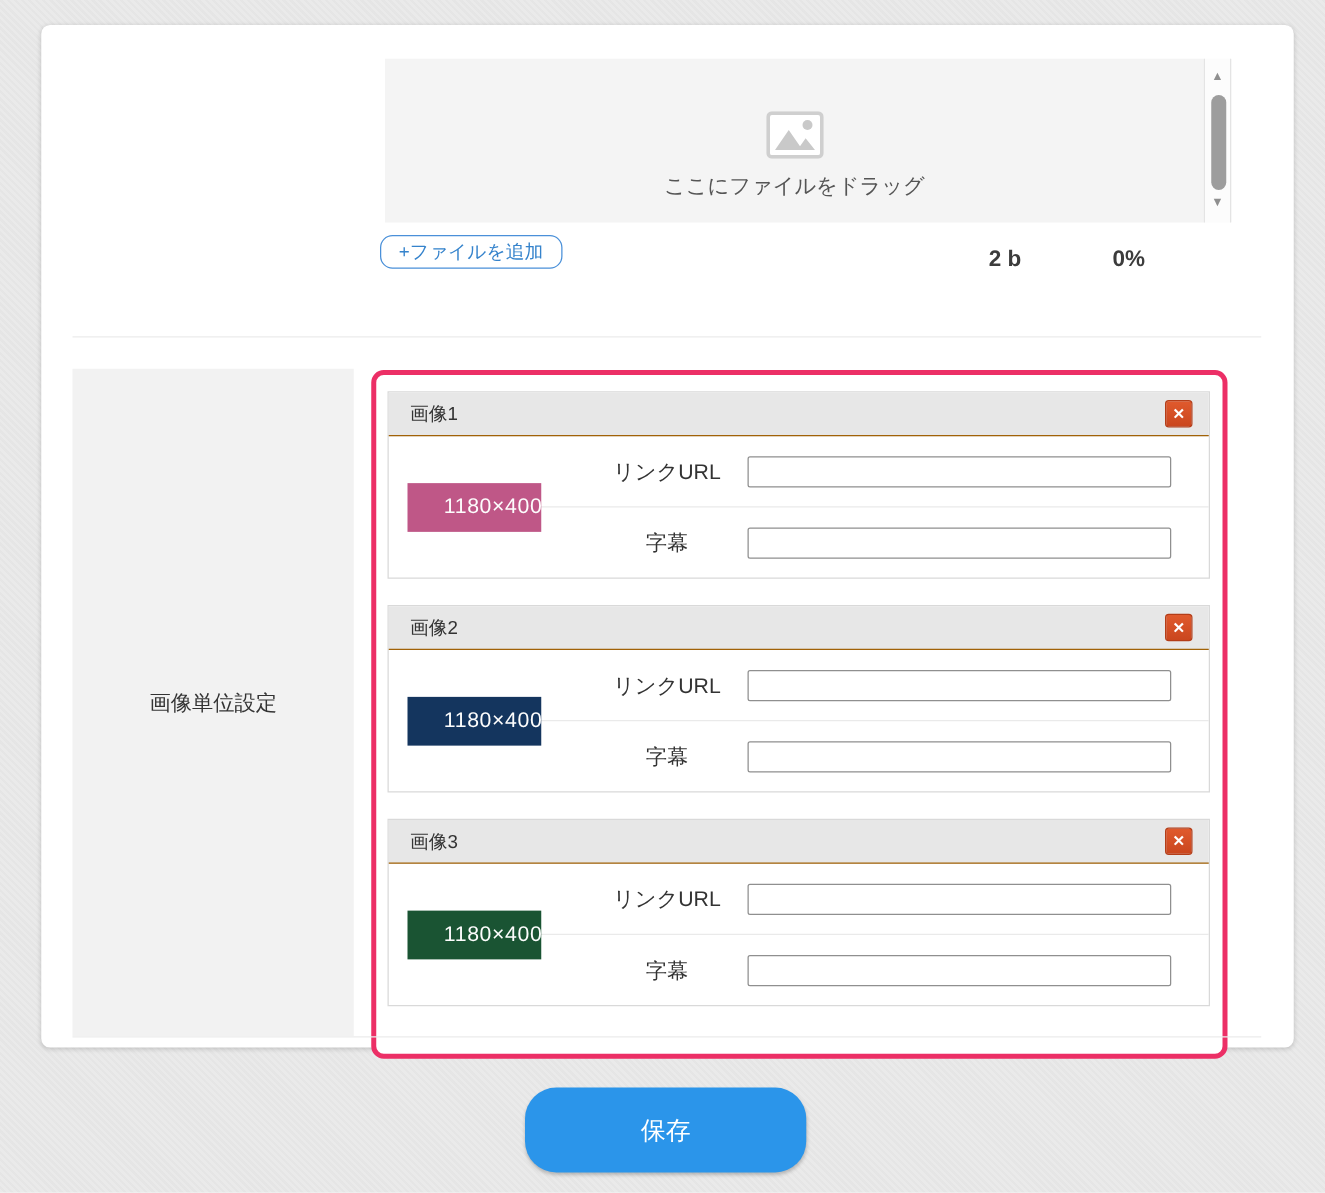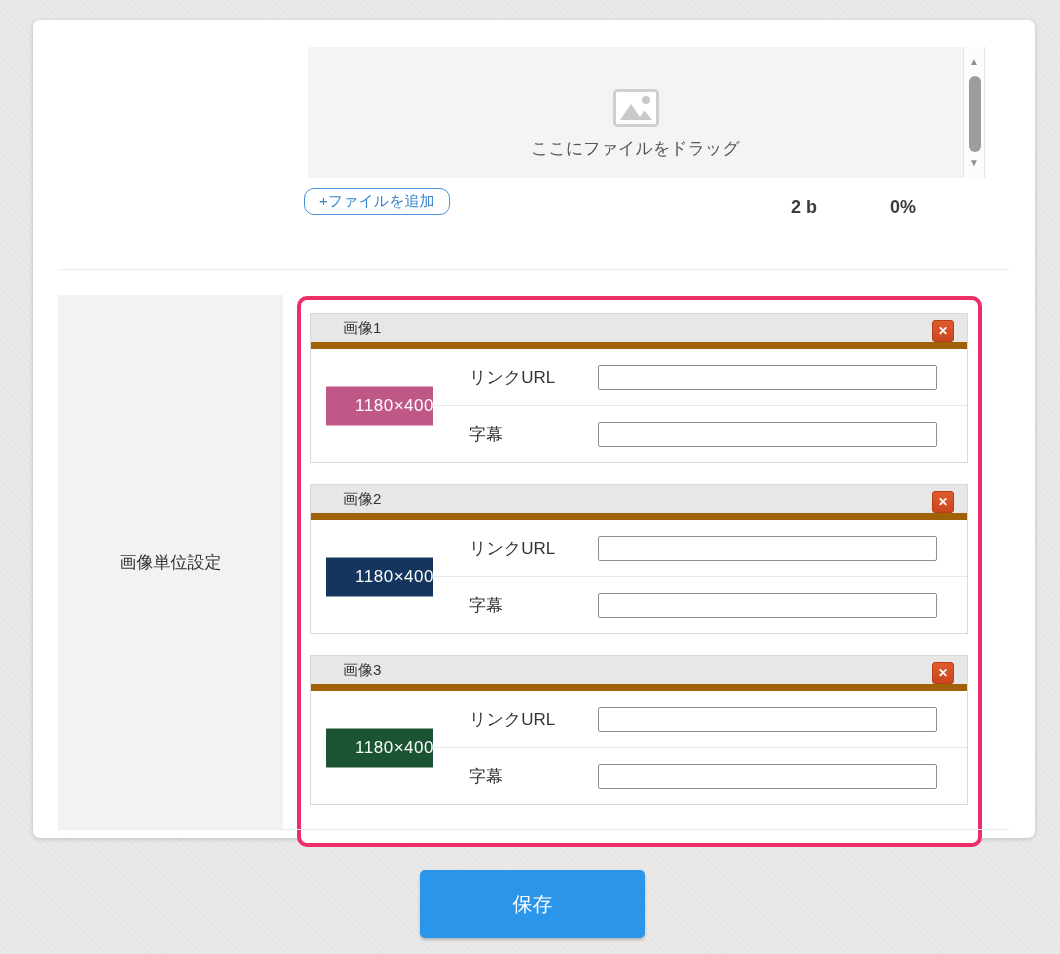--- a/index.html
+++ b/index.html
@@ -43,39 +43,39 @@
   #stat-bytes { left:724px; } #stat-percent { left:823px; }
   .note { position:absolute; left:267px; top:221px; font-size:17px; color:#f8a019; }
 
   
   .pink-box {
     position:absolute; left:264px; top:276px; width:685px; height:551px;
     border:4px solid #ec2f66; border-radius:10px; background:#fff; padding:13px 9px 0 9px;
   }
   .card { width:658px; height:150px; border:1px solid #d9d9d9; margin-bottom:21px; background:#fff; }
   .card-header {
-    height:35px; background:#e7e7e7; border-bottom:7px solid #a16207;
-    display:flex; align-items:center; position:relative; padding-left:32px;
+    height:35px; background:#e7e7e7; border-bottom:1px solid #a16207;
+    display:flex; align-items:center; position:relative; padding-left:17px;
     font-size:15px; color:#333;
   }
   .close-btn {
     position:absolute; right:13px; top:6px; width:22px; height:22px; border-radius:3px;
     background:linear-gradient(#e05a2d,#ca461e); border:1px solid #b43d18;
     color:#fff; font-size:12px; font-weight:700; text-align:center; line-height:19px; cursor:pointer; padding:0;
   }
   .card-body { position:relative; height:113px; }
   .thumb {
     position:absolute; left:15px; top:50%; transform:translateY(-50%);
     width:107px; height:39px; display:flex; align-items:center; justify-content:center;
     color:#fdfdfd; font-size:17px; letter-spacing:.5px;padding-left:30px;
   }
   .rows { margin-left:103px; height:100%; display:flex; flex-direction:column; }
   .frow { flex:1; display:flex; align-items:center; padding-left:55px; }
   .frow + .frow { border-top:1px solid #eaeaea; }
-  .flabel { width:129px; font-size:17px; color:#333; }
+  .flabel { width:129px; font-size:17px; color:#333;text-align:center; }
   .finput { width:339px; height:25px; border:1px solid #8f8f8f; border-radius:2px; font-size:14px; padding:0 6px; font-family:inherit; }
 
   .save-btn {
     position:absolute; left:420px; top:870px; width:225px; height:68px;
     background:#2b95ea; border:none; border-radius:5px; color:#fff; font-size:20px;
     box-shadow:0 2px 3px rgba(0,0,0,.22); cursor:pointer; font-family:inherit;
   }
 </style>
 </head>
 <body>
@@ -170,14 +170,14 @@
             </div>
           </div>
         </div>
       </div>
 
     </div>
 
     <div class="row-divider" id="row-divider-2"></div>
   </div>
 
-  <button class="save-btn" style="background: rgb(43, 149, 234);">保存</button>
+  <button class="save-btn" style="background: rgb(43, 149, 234); border-radius: 25px;">保存</button>
 </div>
 
 </body></html>

